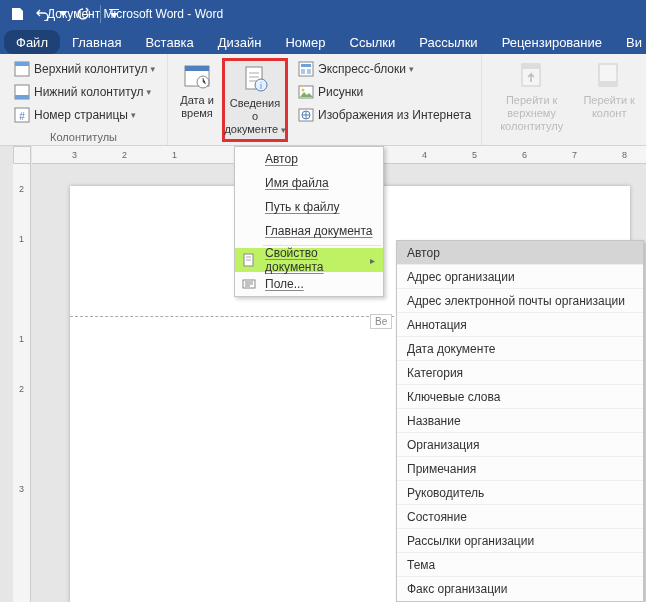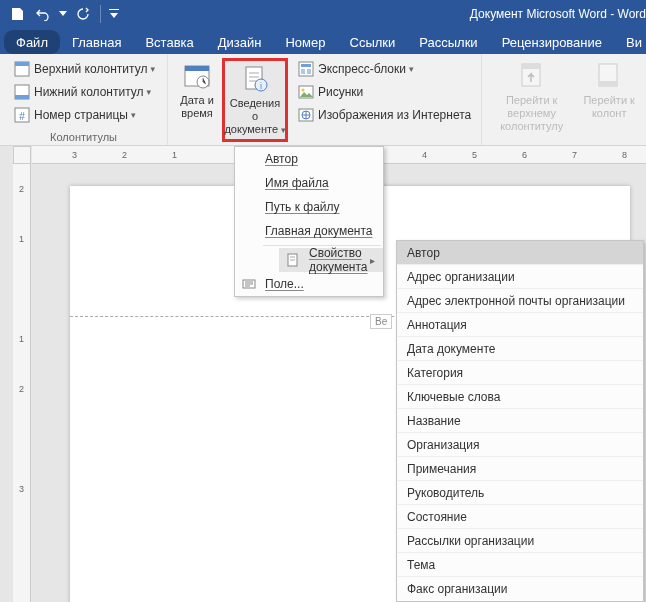--- a/index.html
+++ b/index.html
@@ -3,41 +3,41 @@
 <meta charset="utf-8">
 <style>
 * { margin: 0; padding: 0; box-sizing: border-box; font-family: 'Segoe UI', Tahoma, sans-serif; }
 body { width: 646px; height: 602px; overflow: hidden; background: #fff; position: relative; }
 
 .titlebar { height: 28px; background: #2b579a; display: flex; align-items: center; color: #fff; font-size: 12px; }
 .qat { display: flex; align-items: center; gap: 4px; padding: 0 6px; }
 .qat-btn { width: 22px; height: 22px; display: flex; align-items: center; justify-content: center; color: #fff; }
 .qat-btn svg { display: block; }
 .qat-sep { width: 1px; height: 18px; background: rgba(255,255,255,0.3); margin: 0 2px; }
-.title-text { flex: 1; text-align: right; margin-left: -80px; pointer-events: none; }
+.title-text { flex: 1; text-align: left; margin-left: -80px; pointer-events: none; }
 
 .tabs { height: 26px; background: #2b579a; display: flex; align-items: flex-end; padding-left: 4px; overflow: hidden; }
 .tab { padding: 5px 12px 4px; color: #fff; font-size: 13px; cursor: pointer; white-space: nowrap; border-radius: 9px; }
 .tab.file { background: #1e4276; }
 
 .ribbon { height: 92px; background: #f1f1f1; border-bottom: 1px solid #d4d4d4; display: flex; position: relative; }
 .group { padding: 4px 8px 0; border-right: 1px solid #e1e1e1; display: flex; flex-direction: column; position: relative; }
 .group-label { position: absolute; bottom: 2px; left: 0; right: 0; text-align: center; font-size: 11px; color: #666; }
 .stack-btns { display: flex; flex-direction: column; gap: 1px; }
 .hbtn { height: 22px; display: flex; align-items: center; padding: 0 6px; font-size: 12px; color: #333; cursor: pointer; white-space: nowrap; }
 .hbtn .ic { width: 16px; height: 16px; margin-right: 4px; display: inline-flex; align-items: center; justify-content: center; }
 .caret { margin-left: 3px; font-size: 9px; color: #666; }
 .bigbtn { width: 60px; display: flex; flex-direction: column; align-items: center; padding: 2px 4px; font-size: 11px; color: #333; text-align: center; line-height: 1.2; cursor: pointer; }
 .bigbtn .bic { width: 32px; height: 32px; display: flex; align-items: center; justify-content: center; margin-bottom: 2px; }
 .bigbtn.highlight { border: 3px solid #e03030; background: #e8e8e8; }
 .bigbtn.nav { width: 95px; color: #bbb; align-items: center; }
 
 .dropdown1 { position: absolute; left: 234px; top: 146px; width: 150px; background: #fcfcfc; border: 1px solid #c6c6c6; box-shadow: 2px 2px 4px rgba(0,0,0,0.2); z-index: 10; }
 .ddrow { height: 24px; display: flex; align-items: center; padding: 0 8px 0 30px; font-size: 12px; color: #333; cursor: pointer; position: relative; }
-.ddrow.hl { background: #e5e5e5; margin-left: 44px; }
+.ddrow.hl { background: #bef264; }
 .ddrow .ddic { position: absolute; left: 6px; width: 16px; height: 16px; display: flex; align-items: center; justify-content: center; }
 .ddrow .arrow { margin-left: auto; font-size: 10px; color: #666; }
 .ddsep { height: 1px; background: #e1e1e1; margin: 2px 2px 2px 28px; }
 .ul { text-decoration: underline; text-decoration-color: #888; text-underline-offset: 2px; }
 
 .dropdown2 { position: absolute; left: 396px; top: 240px; width: 248px; background: #fcfcfc; border: 1px solid #c6c6c6; box-shadow: 2px 2px 4px rgba(0,0,0,0.2); z-index: 11; }
 .dd2row { height: 24px; display: flex; align-items: center; padding: 0 10px; font-size: 12px; color: #333; cursor: pointer; border-bottom: 1px solid #eee; }
 .dd2row:last-child { border-bottom: none; }
 .dd2row.hl { background: #d5d5d5; }
 

